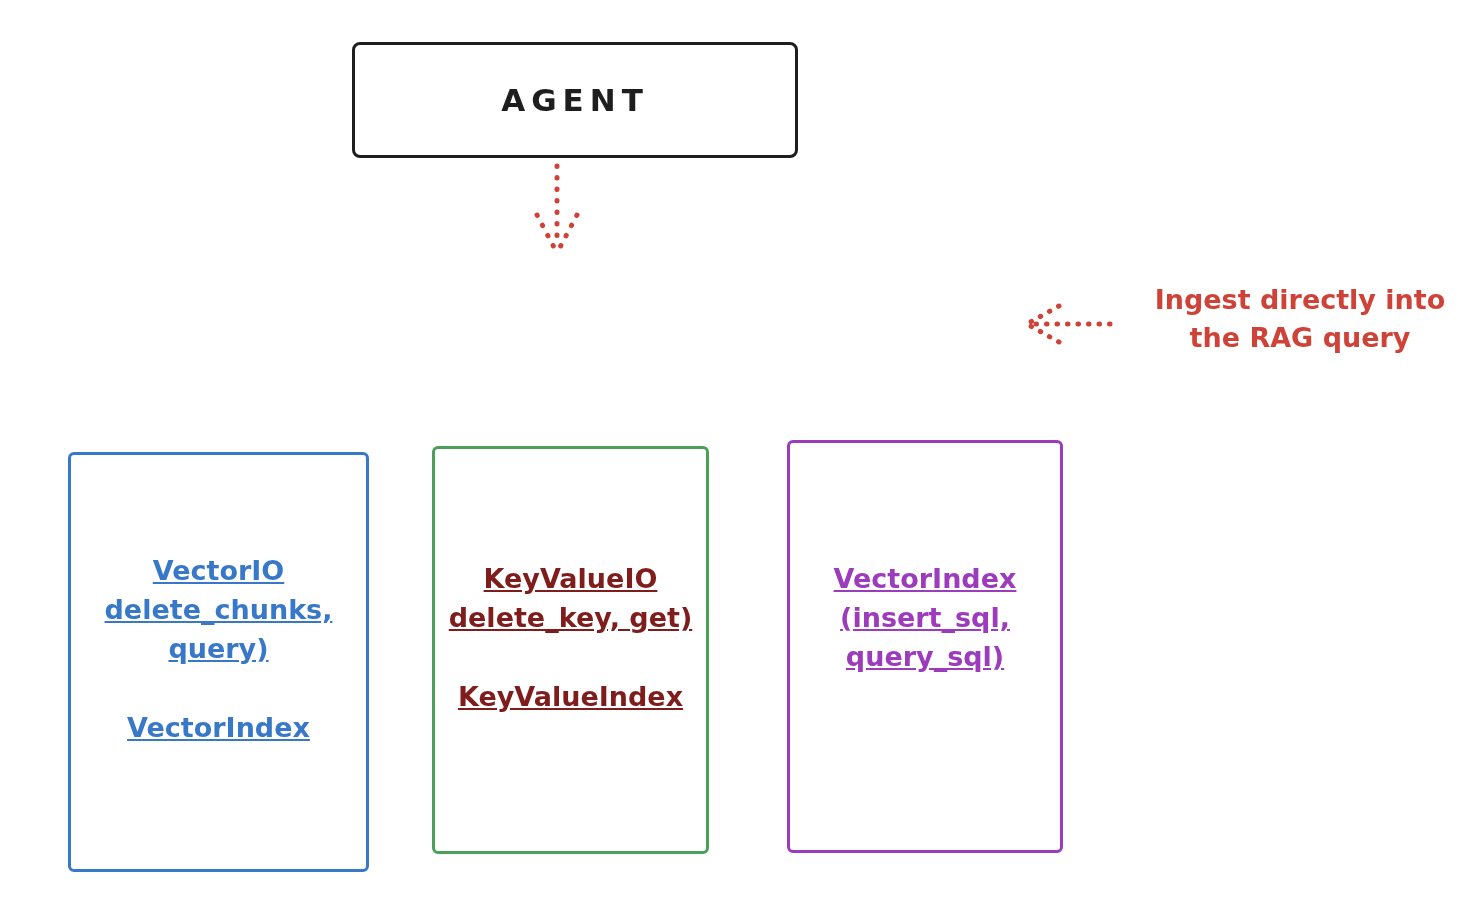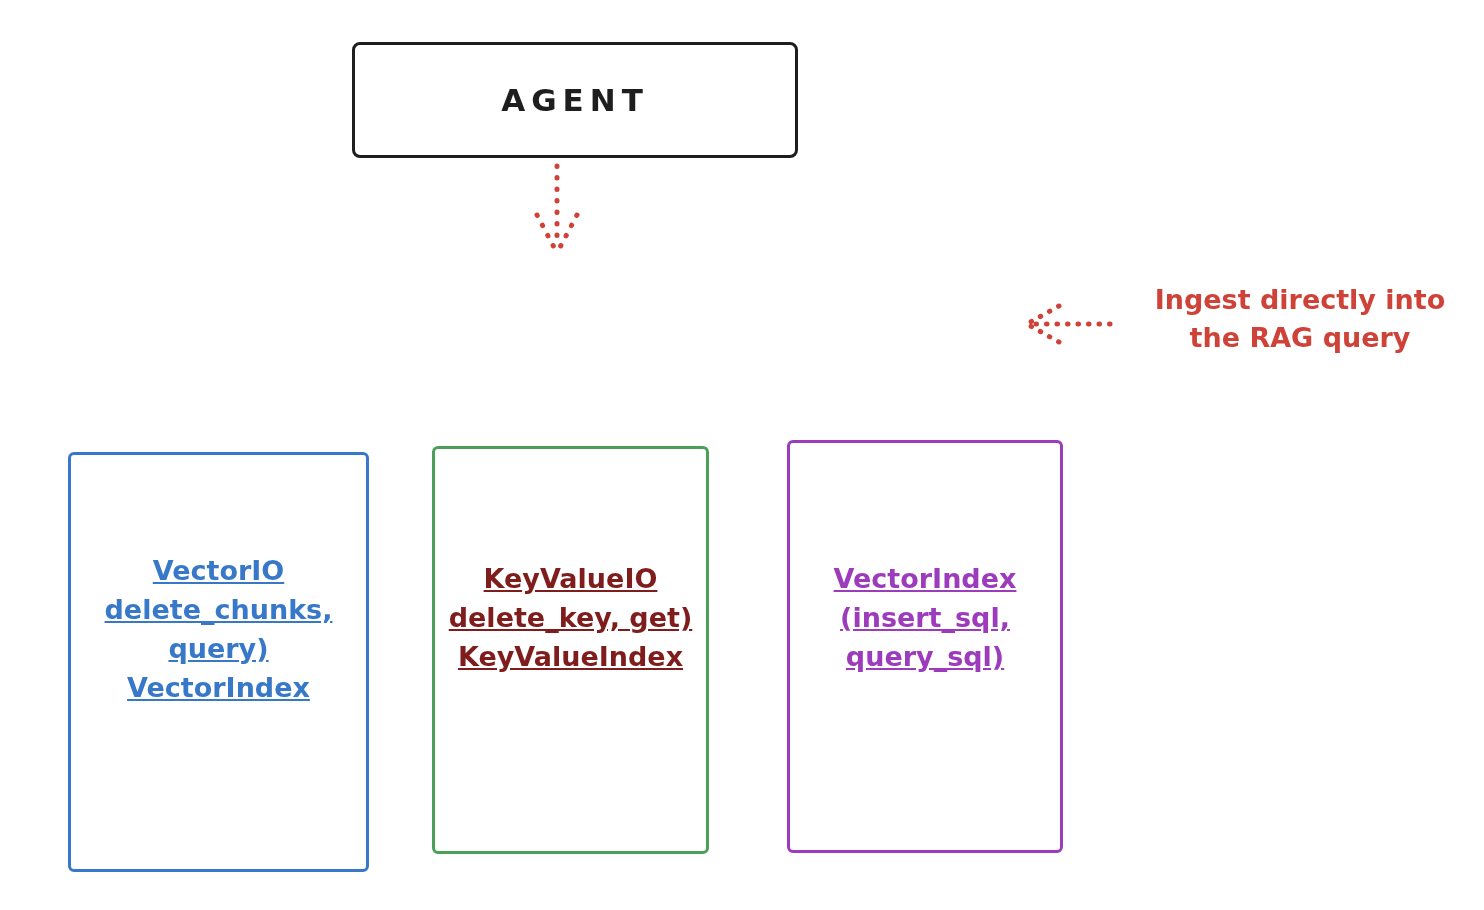--- a/index.html
+++ b/index.html
@@ -65,21 +65,21 @@
   }
   .card {
     border-radius: 6px;
     border-style: solid;
     border-width: 3.5px;
     text-align: center;
     font-weight: 600;
     text-decoration: underline;
   }
   .card .line { line-height: 39px; }
-  .card .footer-line { line-height: 39px; }
+  .card .footer-line { margin-top: 40px; line-height: 39px; }
   .card-vector {
     left: 68px; top: 452px;
     width: 301px; height: 420px;
     border-color: #3878c8;
     color: #3878c8;
     font-size: 27px;
     padding-top: 96px;
   }
   .card-keyvalue {
     left: 432px; top: 446px;

